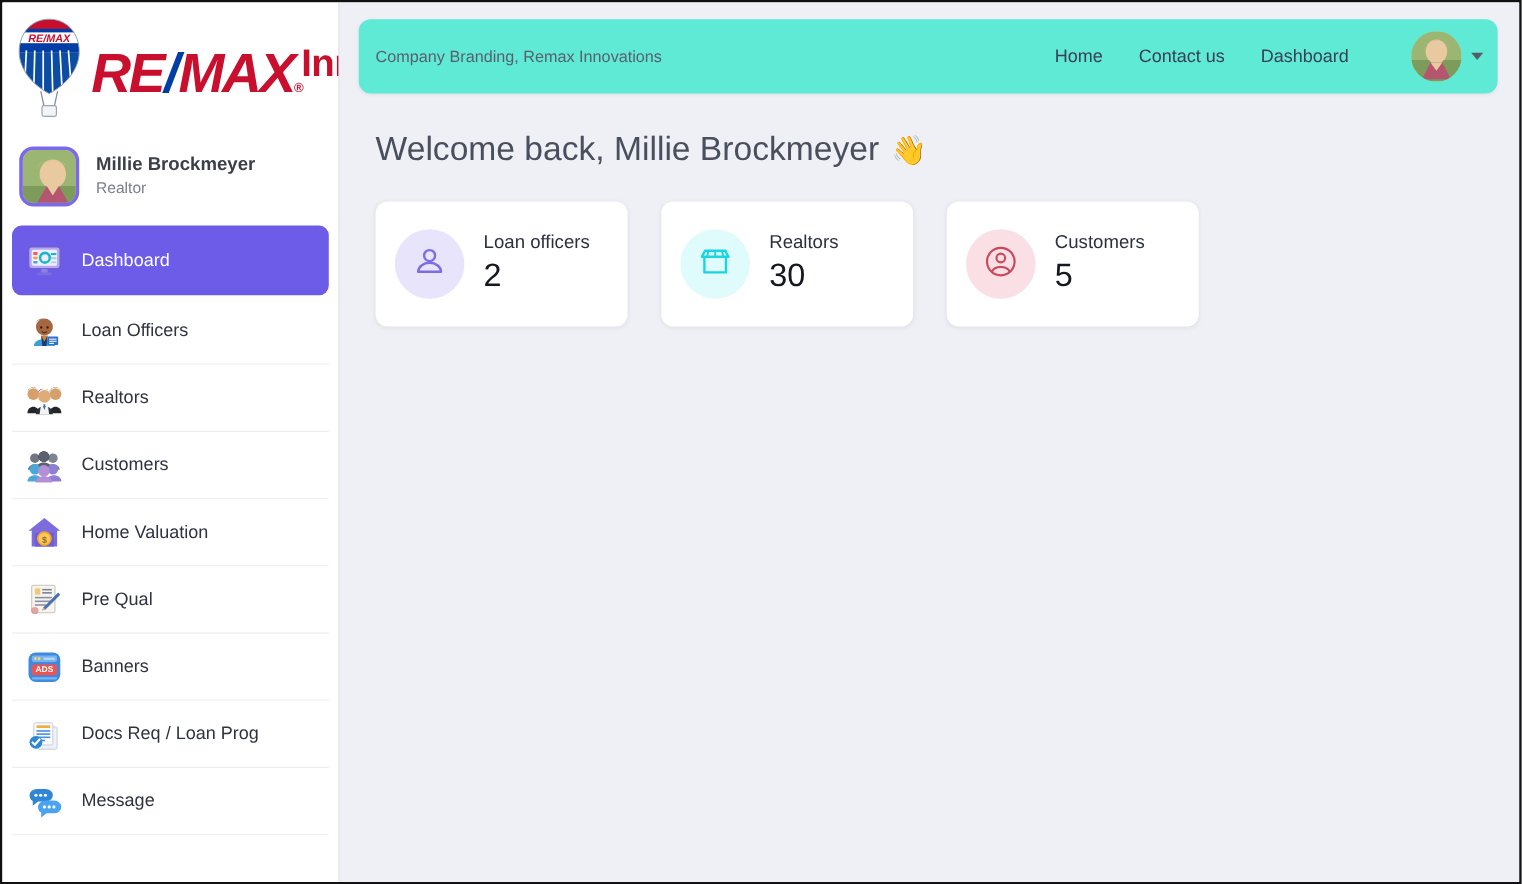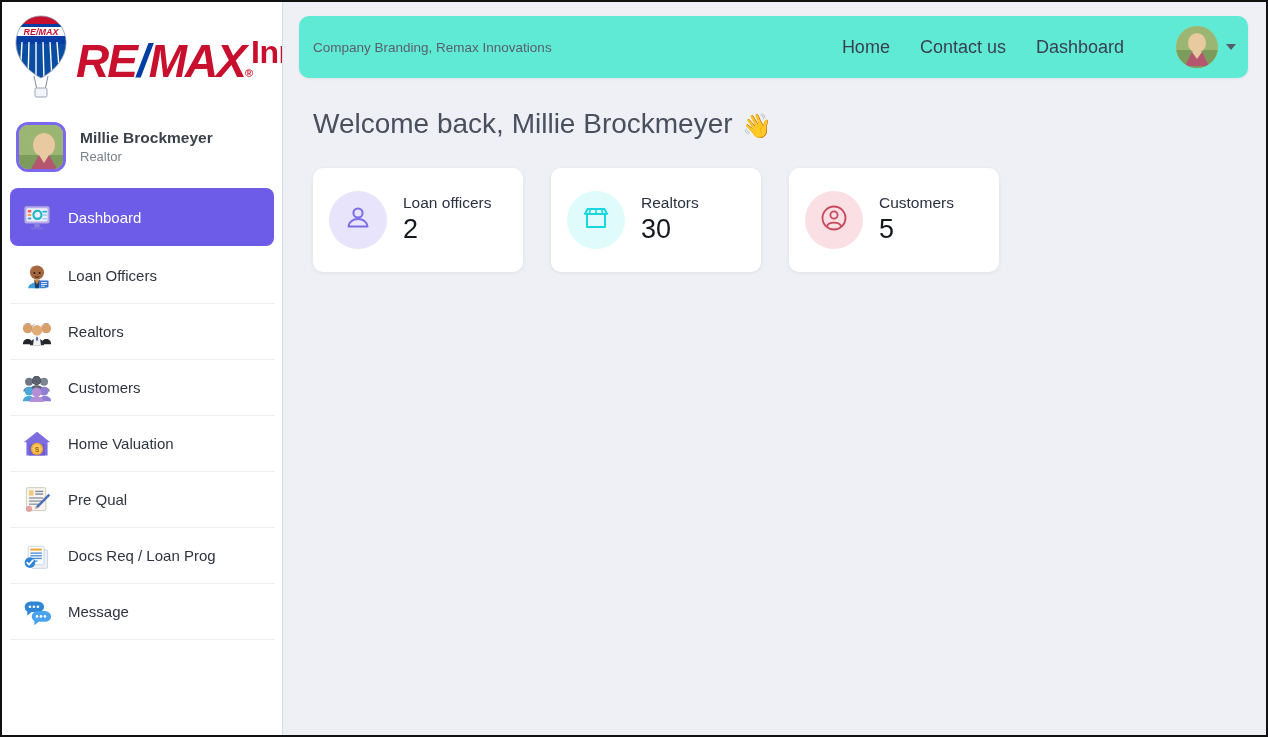--- a/index.html
+++ b/index.html
@@ -154,21 +154,21 @@
   .topbar-brandtext {
     font-size: 13.5px;
     color: #5a5f6d;
   }
   .topnav {
     display: flex;
     align-items: center;
     gap: 30px;
   }
   .topnav-link {
-    font-size: 18px;
+    font-size: 15px;
     color: #3a3f52;
     cursor: pointer;
     text-decoration: none;
   }
   .topnav-right {
     display: flex;
     align-items: center;
     gap: 8px;
     margin-left: 22px;
   }
@@ -399,20 +399,35 @@
             <rect x="8" y="17.5" width="16" height="1.5" fill="#8b94a3"></rect>
             <rect x="8" y="21" width="11" height="1.5" fill="#8b94a3"></rect>
             <path d="M30 10 L32 12 L18 26 L15 27 L16 24 Z" fill="#4a6fb5"></path>
             <path d="M15 27 L16 24 L18 26 Z" fill="#d9b48a"></path>
             <circle cx="8" cy="27" r="3.5" fill="#e08a8a" opacity="0.75"></circle>
           </svg>
         </span>
         <span class="nav-label">Pre Qual</span>
       </div>
 
+      <div class="nav-item">
+        <span class="nav-icon">
+          <svg viewBox="0 0 34 34" width="30" height="30">
+            <rect x="2" y="3" width="30" height="28" rx="7" fill="#3d8ae0"></rect>
+            <rect x="5" y="6" width="24" height="6" rx="2" fill="#79b4ee"></rect>
+            <circle cx="8.5" cy="9" r="1.3" fill="#ffd95e"></circle>
+            <circle cx="12" cy="9" r="1.3" fill="#ffd95e"></circle>
+            <rect x="16" y="8" width="11" height="2" rx="1" fill="#bcd9f7"></rect>
+            <rect x="5" y="14.5" width="24" height="10" rx="2.5" fill="#ef5350"></rect>
+            <text x="17" y="22" font-family="Liberation Sans, sans-serif" font-size="8" font-weight="bold" fill="#ffffff" text-anchor="middle">ADS</text>
+            <rect x="5" y="26.5" width="24" height="2" rx="1" fill="#79b4ee"></rect>
+          </svg>
+        </span>
+        <span class="nav-label">Banners</span>
+      </div>
 
       <div class="nav-item">
         <span class="nav-icon">
           <svg viewBox="0 0 34 34" width="30" height="30">
             <rect x="11" y="10" width="18" height="21" rx="1.5" fill="#eef2f7" stroke="#c3cdda" stroke-width="0.9"></rect>
             <rect x="7" y="6" width="18" height="21" rx="1.5" fill="#f9fbfd" stroke="#c3cdda" stroke-width="0.9"></rect>
             <rect x="9.5" y="8.5" width="13" height="2.4" fill="#f2a93b"></rect>
             <rect x="9.5" y="13" width="13" height="1.5" fill="#4b8fd6"></rect>
             <rect x="9.5" y="16" width="13" height="1.5" fill="#4b8fd6"></rect>
             <rect x="9.5" y="19" width="13" height="1.5" fill="#4b8fd6"></rect>

